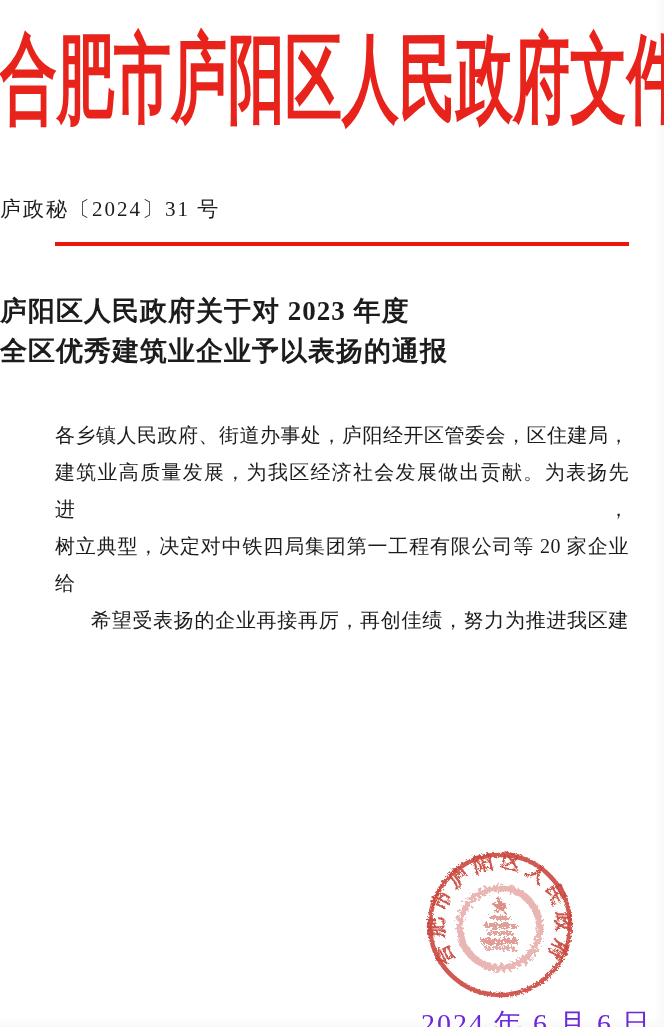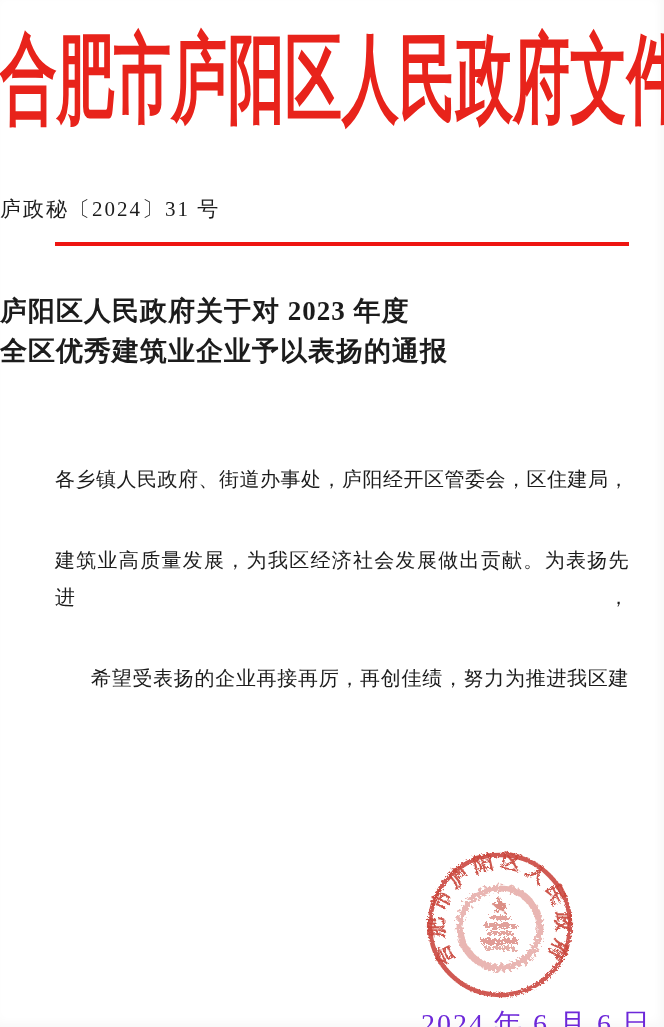--- a/index.html
+++ b/index.html
@@ -45,21 +45,21 @@
     font-weight:bold;
     letter-spacing:1px;
   }
   
   .body-block{
     position:absolute;top:417px;left:55px;width:574px;
     font-size:20px;line-height:37px;
     letter-spacing:0.5px;
   }
   .body-line{text-align:justify;}
-  .body-line.fill{text-align-last:justify;margin-top:44px;}
+  .body-line.fill{text-align-last:justify;}
   .body-line.ind2{padding-left:40px;}
   .body-line.ind36{padding-left:36px;}
   .body-line.ind40{padding-left:40px;}
   
   .attachment{
     position:absolute;top:760px;left:135px;
     font-size:21px;line-height:37px;
     letter-spacing:3px;
   }
   
@@ -89,20 +89,21 @@
   <div class="red-rule"></div>
 
   <div class="doc-title">
     <div>庐阳区人民政府关于对 2023 年度</div>
     <div>全区优秀建筑业企业予以表扬的通报</div>
   </div>
 
   <div class="body-block">
     <div class="body-line fill">各乡镇人民政府、街道办事处，庐阳经开区管委会，区住建局，</div>
     <div class="body-line fill">建筑业高质量发展，为我区经济社会发展做出贡献。为表扬先进，</div>
+    <div class="body-line fill">树立典型，决定对中铁四局集团第一工程有限公司等 20 家企业给</div>
     <div class="body-line fill ind36">希望受表扬的企业再接再厉，再创佳绩，努力为推进我区建</div>
   </div>
 
 
   <div class="issue-date">2024 年 6 月 6 日</div>
 
   <svg class="seal" viewBox="0 0 150 150" xmlns="http://www.w3.org/2000/svg">
     <defs>
       <filter id="grain" x="-20%" y="-20%" width="140%" height="140%">
         <feTurbulence type="fractalNoise" baseFrequency="0.55" numOctaves="2" seed="7" result="n"></feTurbulence>

